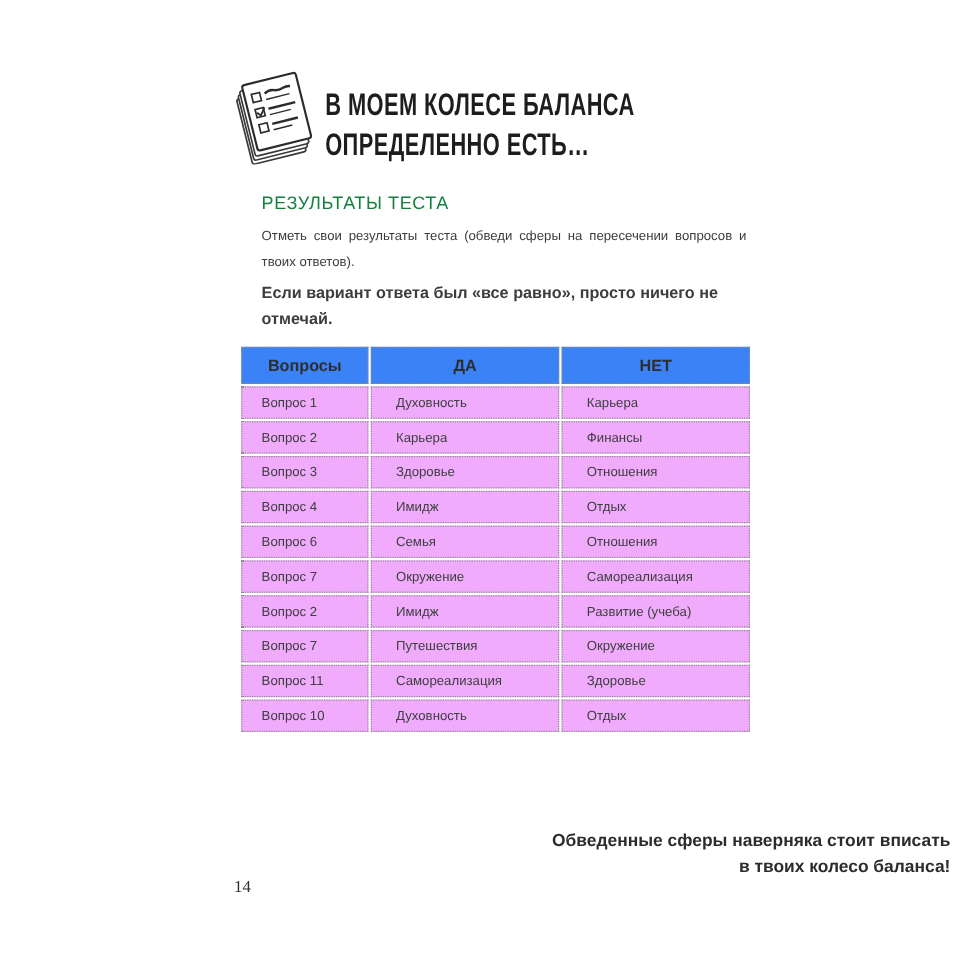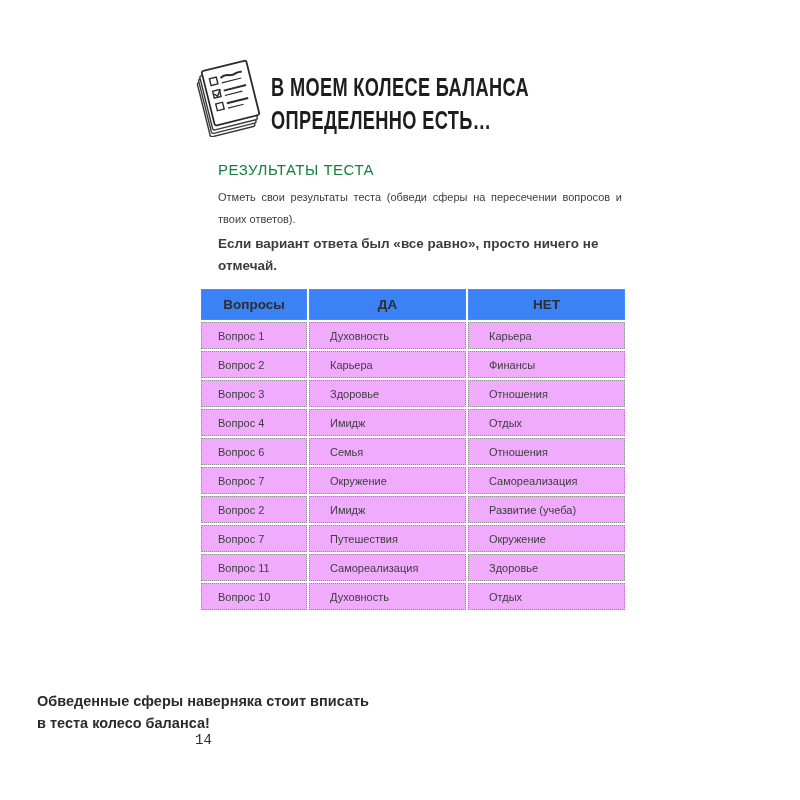--- a/index.html
+++ b/index.html
@@ -83,31 +83,31 @@
     font-size: 11px;
     color: #3e3e3e;
     padding-left: 20px;
     background: #f0abfc;
   }
   .results-table td.q { padding-left: 16px; }
 
   .footnote {
     position: absolute; left: 0; top: 690px;
     width: 792px;
-    text-align: left;
+    text-align: right;
     font-weight: bold;
     font-size: 14.5px;
     line-height: 22px;
     color: #2c2c2c;
     padding-left: 37px;
   }
 
   .pagenum {
     position: absolute; left: 195px; top: 732px;
-    font-family: Liberation Mono, monospace;
+    font-family: Liberation Serif, serif;
     font-size: 14px;
     color: #2e2e2e;
   }
 </style>
 </head>
 <body>
 
 <div class="page">
 
   <div class="hdr-icon">
@@ -206,18 +206,18 @@
       <tr>
         <td class="q">Вопрос 10</td>
         <td>Духовность</td>
         <td>Отдых</td>
       </tr>
     </tbody>
   </table>
 
   <div class="footnote">
     <div>Обведенные сферы наверняка стоит вписать</div>
-    <div>в теста колесо баланса!</div>
+    <div>в твоих колесо баланса!</div>
   </div>
 
   <div class="pagenum">14</div>
 
 </div>
 
 </body></html>

